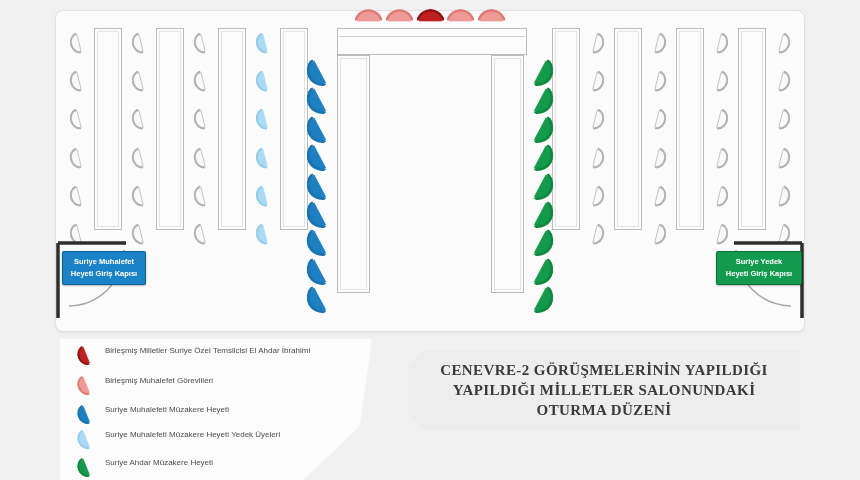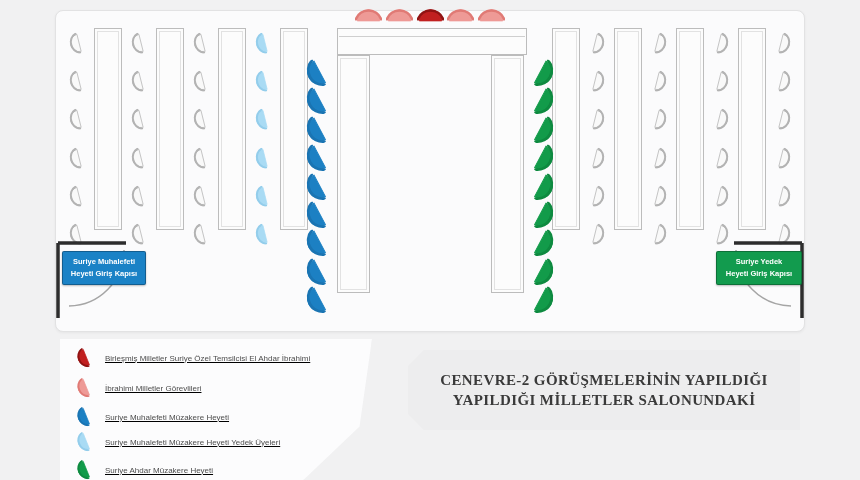--- a/index.html
+++ b/index.html
@@ -15,21 +15,21 @@
   .seat{position:absolute;}
   .seat svg{display:block;}
   .corner-svg{position:absolute;}
   .entrance{position:absolute;display:flex;flex-direction:column;justify-content:center;
             color:#fff;font-weight:bold;font-size:7.5px;line-height:1.55;text-align:center;
             border-radius:2px;box-sizing:border-box;border:1px solid rgba(0,0,0,0.28);
             box-shadow:0 1px 2px rgba(0,0,0,0.25);}
   .legend-panel{position:absolute;left:60px;top:339px;width:312px;height:141px;background:#fcfcfd;
                 clip-path:polygon(0 0,100% 0,96% 62%,78% 100%,0 100%);
                 box-shadow:0 1px 3px rgba(0,0,0,0.06);}
-  .legend-row{position:absolute;left:0;right:6px;height:24px;display:flex;align-items:center;text-decoration:underline;}
+  .legend-row{position:absolute;left:0;right:6px;height:24px;display:flex;align-items:flex-start;}
   .legend-icon{width:20px;height:20px;margin-left:14px;transform:rotate(-22deg);flex:0 0 auto;}
   .legend-label{margin-left:11px;font-size:8px;color:#4c4c4c;white-space:nowrap;}
   .title-panel{position:absolute;left:408px;top:350px;width:392px;height:80px;background:#ededee;
                clip-path:polygon(4% 0,100% 0,100% 100%,4% 100%,0 80%,0 20%);
                display:flex;flex-direction:column;justify-content:center;}
   .title-line{font-weight:bold;font-size:15px;line-height:20px;text-align:center;
               color:#3a3a3a;letter-spacing:0.4px;font-family:Liberation Serif, serif;}
 </style>
 </head>
 <body>
@@ -484,42 +484,42 @@
     <path d="M72 14 A56 56 0 0 1 17 70" stroke="#a5a5a5" stroke-width="1.5" fill="none"></path>
   </svg>
 
   <svg class="corner-svg" style="left:713px;top:236px;" width="95" height="85" viewBox="0 0 95 85">
     <path d="M89 7 H21" stroke="#2d2d2d" stroke-width="3.5" fill="none"></path>
     <path d="M89 7 V82" stroke="#2d2d2d" stroke-width="3.5" fill="none"></path>
     <path d="M23 14 A56 56 0 0 0 78 70" stroke="#a5a5a5" stroke-width="1.5" fill="none"></path>
   </svg>
 
   <div class="entrance" id="entrance-left" style="left: 62px; top: 251px; width: 84px; height: 34px; background: rgb(26, 130, 198);">
-    <span>Suriye Muhalefeti</span>
+    <span>Suriye Muhalefet</span>
     <span>Heyeti Giriş Kapısı</span>
   </div>
   <div class="entrance" id="entrance-right" style="left: 716px; top: 251px; width: 86px; height: 34px; background: rgb(18, 155, 78);">
     <span>Suriye Yedek</span>
     <span>Heyeti Giriş Kapısı</span>
   </div>
 
   <div class="legend-panel">
     <div class="legend-row" style="top:7px;">
       <span class="legend-icon"><svg viewBox="0 0 24 24" width="100%" height="100%">
             <path d="M15 2 A10 10 0 0 0 15 22 Z" fill="#c12020" stroke="#c12020" stroke-width="0.8"></path>
             <path d="M13.5 0.8 A12 12 0 0 0 13.5 23.2" fill="none" stroke="#901313" stroke-width="2.3" stroke-linecap="round"></path>
           </svg></span>
       <span class="legend-label">Birleşmiş Milletler Suriye Özel Temsilcisi El Ahdar İbrahimi</span>
     </div>
     <div class="legend-row" style="top:37px;">
       <span class="legend-icon"><svg viewBox="0 0 24 24" width="100%" height="100%">
             <path d="M15 2 A10 10 0 0 0 15 22 Z" fill="#ee9a96" stroke="#ee9a96" stroke-width="0.8"></path>
             <path d="M13.5 0.8 A12 12 0 0 0 13.5 23.2" fill="none" stroke="#e07a75" stroke-width="2.3" stroke-linecap="round"></path>
           </svg></span>
-      <span class="legend-label">İbrahimi Milletler Görevlileri</span>
+      <span class="legend-label">Birleşmiş Muhalefet Görevlileri</span>
     </div>
     <div class="legend-row" style="top:66px;">
       <span class="legend-icon"><svg viewBox="0 0 24 24" width="100%" height="100%">
             <path d="M15 2 A10 10 0 0 0 15 22 Z" fill="#1c80c3" stroke="#1c80c3" stroke-width="0.8"></path>
             <path d="M13.5 0.8 A12 12 0 0 0 13.5 23.2" fill="none" stroke="#1a74b2" stroke-width="2.3" stroke-linecap="round"></path>
           </svg></span>
       <span class="legend-label">Suriye Muhalefeti Müzakere Heyeti</span>
     </div>
     <div class="legend-row" style="top:91px;">
       <span class="legend-icon"><svg viewBox="0 0 24 24" width="100%" height="100%">
@@ -533,15 +533,16 @@
             <path d="M15 2 A10 10 0 0 0 15 22 Z" fill="#129b4a" stroke="#129b4a" stroke-width="0.8"></path>
             <path d="M13.5 0.8 A12 12 0 0 0 13.5 23.2" fill="none" stroke="#0e8a40" stroke-width="2.3" stroke-linecap="round"></path>
           </svg></span>
       <span class="legend-label">Suriye Ahdar Müzakere Heyeti</span>
     </div>
   </div>
 
   <div class="title-panel">
     <div class="title-line">CENEVRE-2 GÖRÜŞMELERİNİN YAPILDIĞI</div>
     <div class="title-line">YAPILDIĞI MİLLETLER SALONUNDAKİ</div>
+    <div class="title-line">OTURMA DÜZENİ</div>
   </div>
 
 </div>
 
 </body></html>

